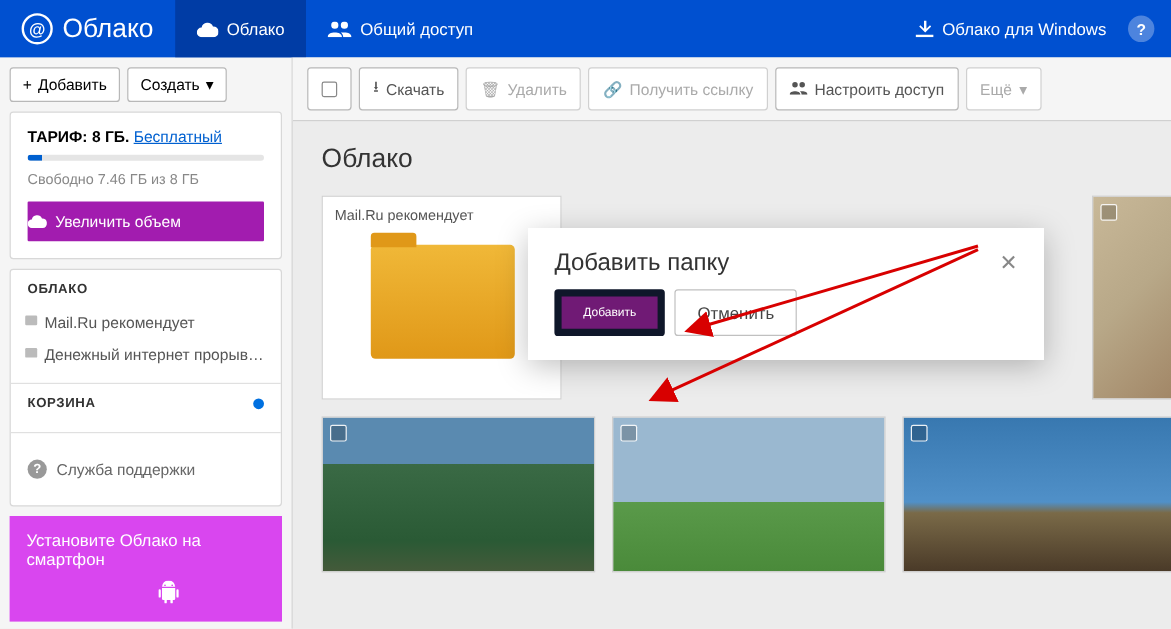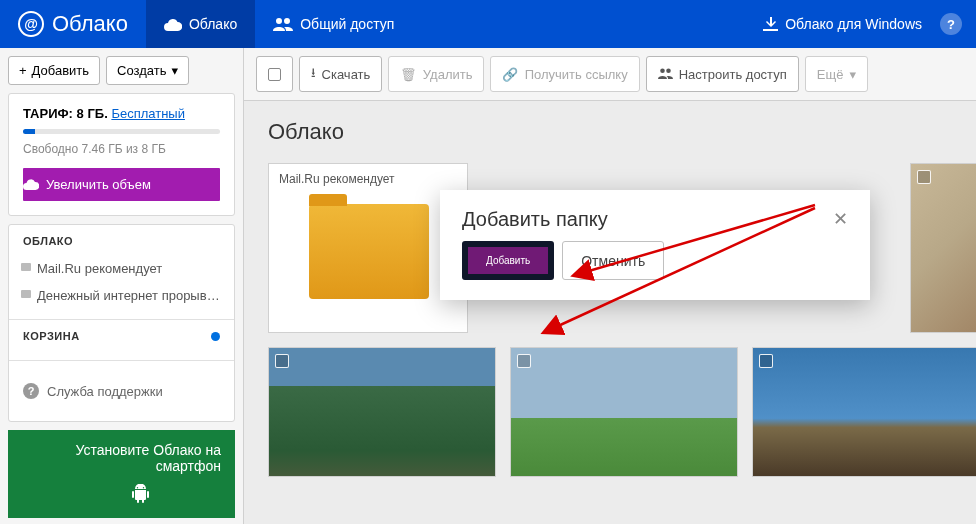--- a/index.html
+++ b/index.html
@@ -28,21 +28,21 @@
 .progress-fill { height: 100%; background: #0060d0; width: 6%; }
 .storage-text { color: #888; font-size: 12px; margin-bottom: 12px; }
 .big-blue-btn { background: #a21caf; color: #fff; border: none; border-radius: 1px; padding: 9px 0; width: 100%; font-size: 13px; cursor: pointer; display: flex; align-items: center; justify-content: flex-start; gap: 7px; }
 .side-section { padding: 10px 0; border-top: 1px solid #e0e0e0; }
 .side-header { padding: 0 14px 8px; font-size: 11px; font-weight: bold; letter-spacing: 0.5px; color: #333; display: flex; justify-content: space-between; align-items: center; }
 .blue-dot { width: 9px; height: 9px; border-radius: 50%; background: #0070e0; }
 .side-link { padding: 6px 14px 6px 28px; font-size: 13px; color: #555; cursor: pointer; position: relative; white-space: nowrap; overflow: hidden; text-overflow: ellipsis; }
 .side-link::before { content: ""; position: absolute; left: 12px; top: 8px; width: 10px; height: 8px; background: #bbb; border-radius: 1px; }
 .support { padding: 12px 14px; font-size: 13px; color: #666; display: flex; align-items: center; gap: 8px; cursor: pointer; }
 .support-q { width: 16px; height: 16px; border-radius: 50%; background: #999; color: #fff; display: flex; align-items: center; justify-content: center; font-size: 11px; font-weight: bold; }
-.smartphone-promo { background: #15803d; color: #fff; padding: 12px 14px 10px; font-size: 14px; text-align: right; }
+.smartphone-promo { background: #d946ef; color: #fff; padding: 12px 14px 10px; font-size: 14px; text-align: left; }
 .os-icons { display: flex; justify-content: center; gap: 38px; margin-top: 10px; font-size: 18px; }
 
 .content { flex: 1; background: #ececec; display: flex; flex-direction: column; }
 .toolbar { background: #f5f5f5; border-bottom: 1px solid #d0d0d0; padding: 8px 12px; display: flex; gap: 6px; }
 .tb-btn { background: #fff; border: 1px solid #b8b8b8; border-radius: 3px; padding: 6px 11px; font-size: 13px; color: #555; cursor: pointer; display: flex; align-items: center; gap: 6px; }
 .tb-btn.disabled { color: #aaa; border-color: #d0d0d0; }
 .checkbox { width: 13px; height: 13px; border: 1.5px solid #888; border-radius: 2px; display: inline-block; }
 
 .content-body { padding: 18px 24px; overflow: hidden; position: relative; flex: 1; }
 .page-title { font-size: 22px; color: #333; margin-bottom: 18px; }

